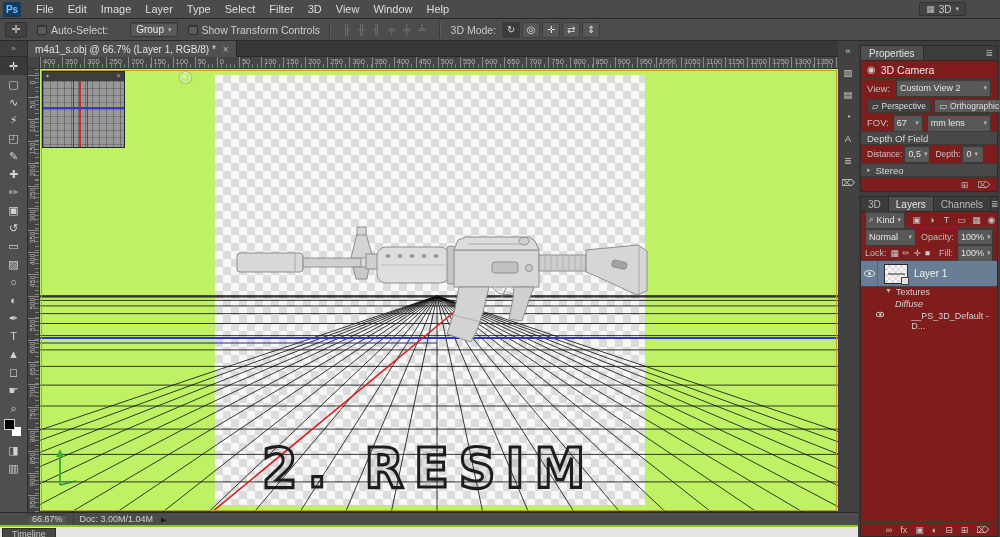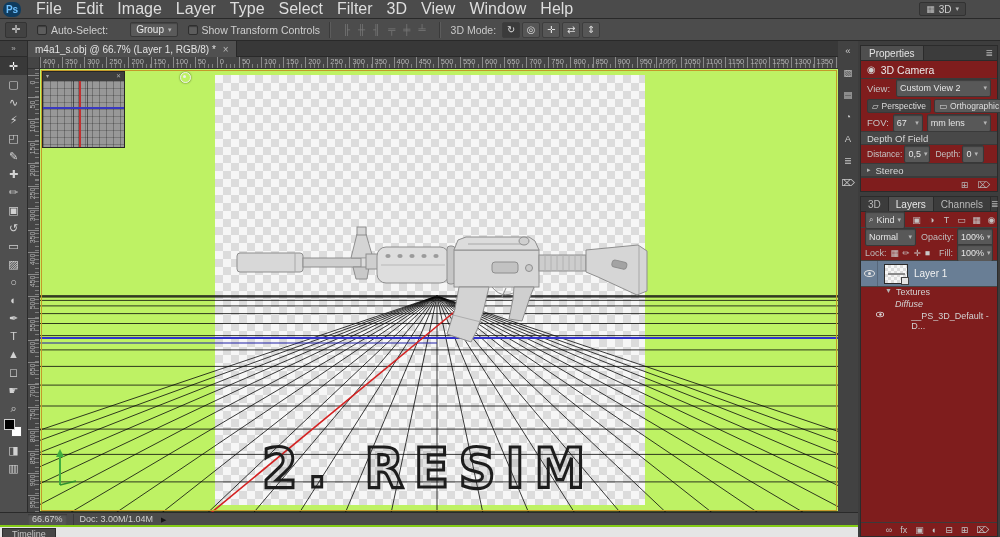--- a/index.html
+++ b/index.html
@@ -1,22 +1,22 @@
 <!DOCTYPE html>
 <html><head>
 <meta charset="utf-8">
 <style>
   *{box-sizing:border-box;margin:0;padding:0}
   html,body{width:1000px;height:537px;overflow:hidden}
   body{position:relative;background:#424242;font-family:"Liberation Sans","DejaVu Sans",sans-serif;color:#d8d8d8;cursor:default}
 
   
   #menubar{position:absolute;left:0;top:0;width:1000px;height:19px;background:#4b4b4b;border-bottom:1px solid #292929;display:flex;align-items:center}
-  .ps-logo{width:18px;height:15px;margin:0 8px 0 3px;background:#0f3c5f;color:#6fc1ff;font-size:10px;font-weight:bold;display:flex;align-items:center;justify-content:center;border-radius:7px}
-  .menu-item{font-size:16px;padding:0 7px;color:#dedede}
+  .ps-logo{width:18px;height:15px;margin:0 8px 0 3px;background:#0f3c5f;color:#6fc1ff;font-size:10px;font-weight:bold;display:flex;align-items:center;justify-content:center;border-radius:2px}
+  .menu-item{font-size:11px;padding:0 7px;color:#dedede}
   .ws-switch{margin-left:auto;margin-right:34px;display:flex;align-items:center;gap:4px;font-size:10px;color:#d0d0d0;background:#434343;border:1px solid #323232;border-radius:2px;padding:0 6px;height:14px}
   .ws-ico{font-size:9px;color:#bdbdbd}
   .chev{font-size:7px;color:#b5b5b5}
 
   
   #optionsbar{position:absolute;left:0;top:19px;width:1000px;height:22px;background:#4c4c4c;border-bottom:1px solid #292929;display:flex;align-items:center;font-size:10.5px;color:#cfcfcf}
   .ob-tool{width:22px;height:16px;margin-left:5px;display:flex;align-items:center;justify-content:center;background:#424242;border:1px solid #333;border-radius:2px;font-size:11px;color:#ddd}
   label.ob-check{display:flex;align-items:center;margin-left:10px;gap:4px}
   .cb{width:10px;height:10px;border:1px solid #2e2e2e;background:#5d5d5d;border-radius:2px;display:inline-block;box-shadow:inset 0 1px 1px rgba(0,0,0,.35)}
   .dd{display:flex;align-items:center;gap:4px;background:#5a5a5a;border:1px solid #383838;border-radius:2px;padding:1px 5px;margin-left:22px;box-shadow:inset 0 1px 1px rgba(0,0,0,.25);font-size:10px;color:#e8e8e8}

